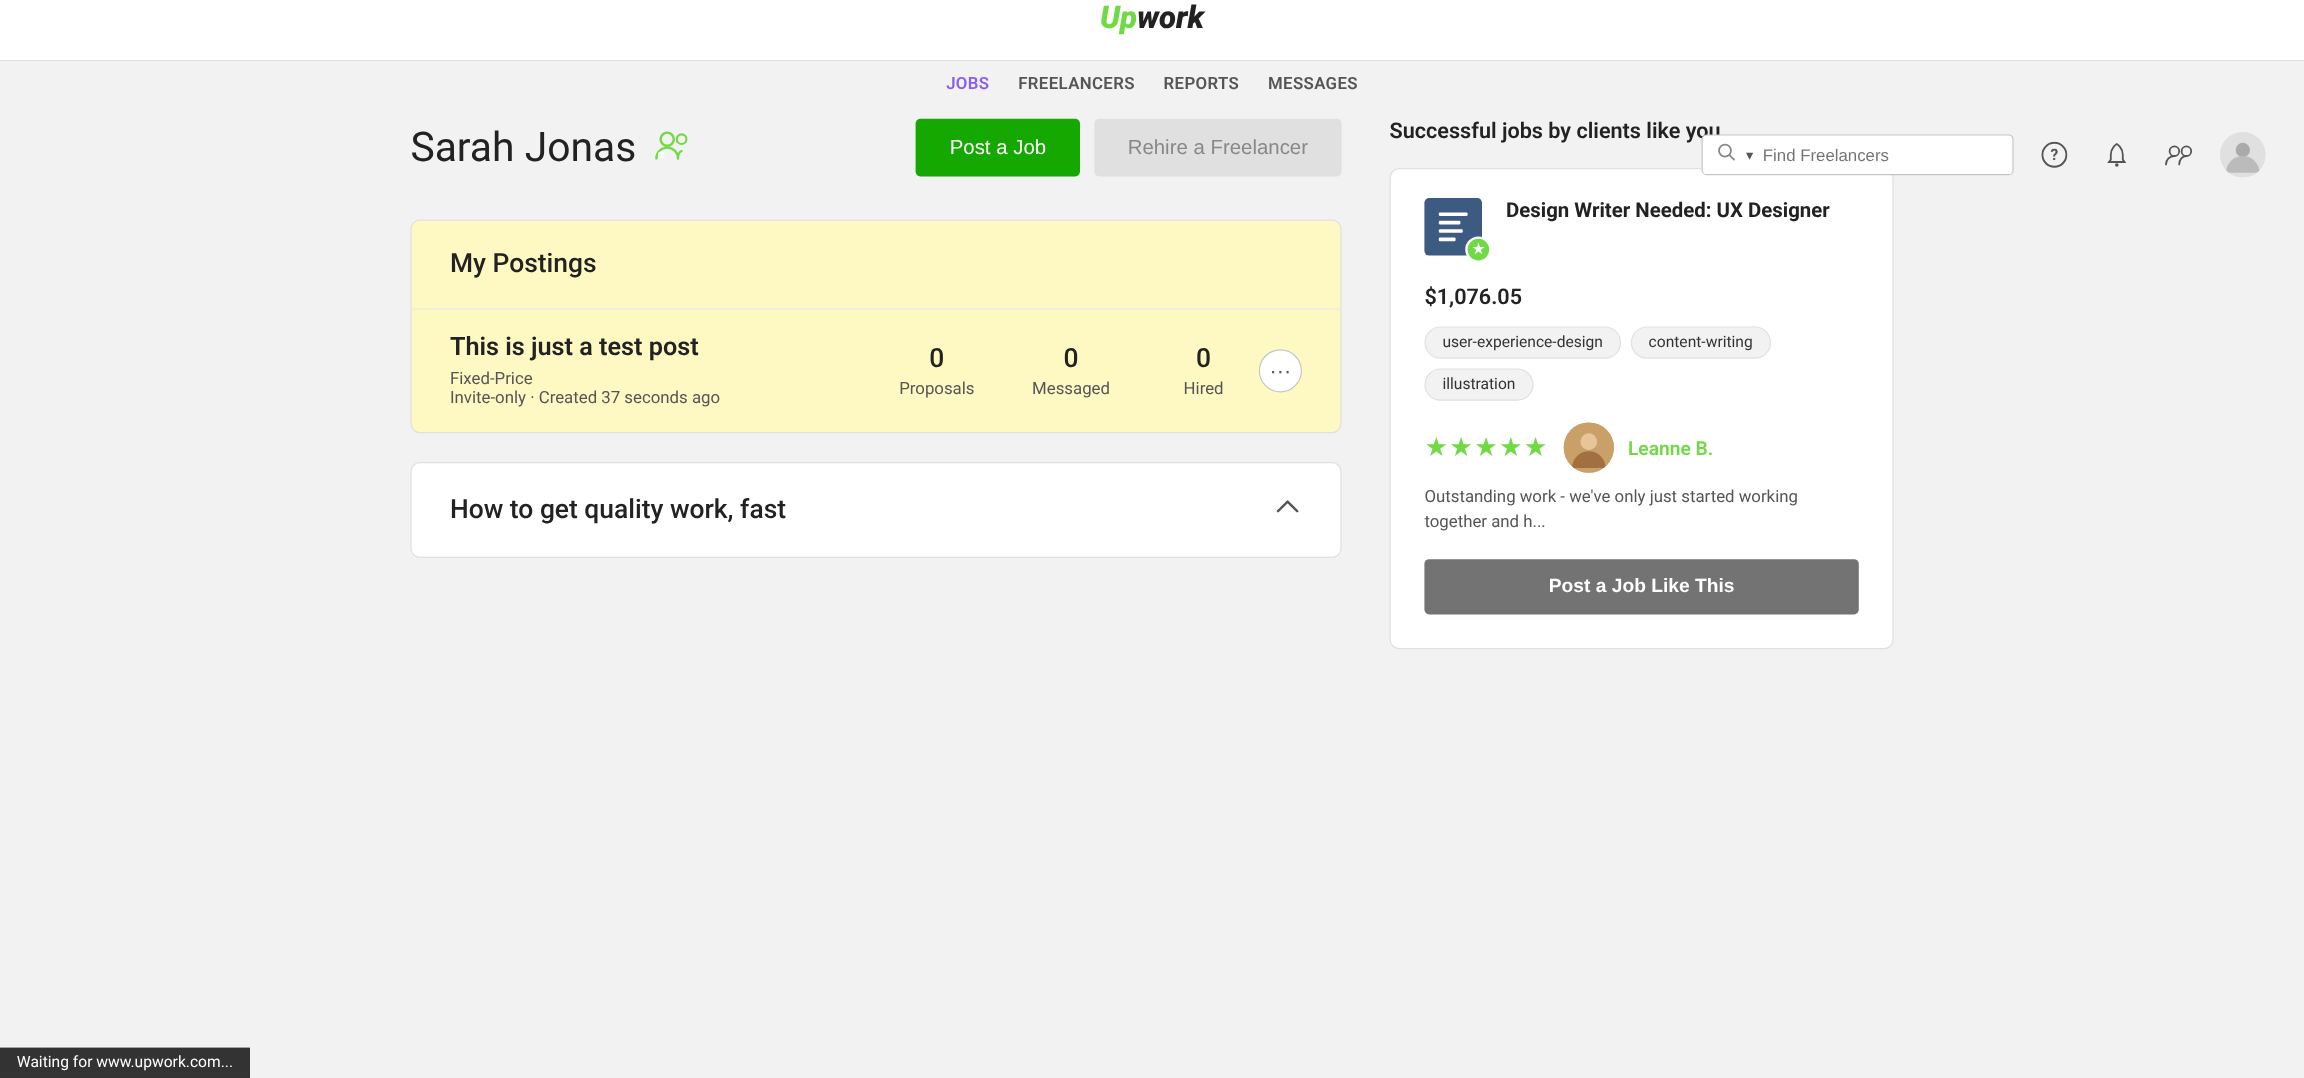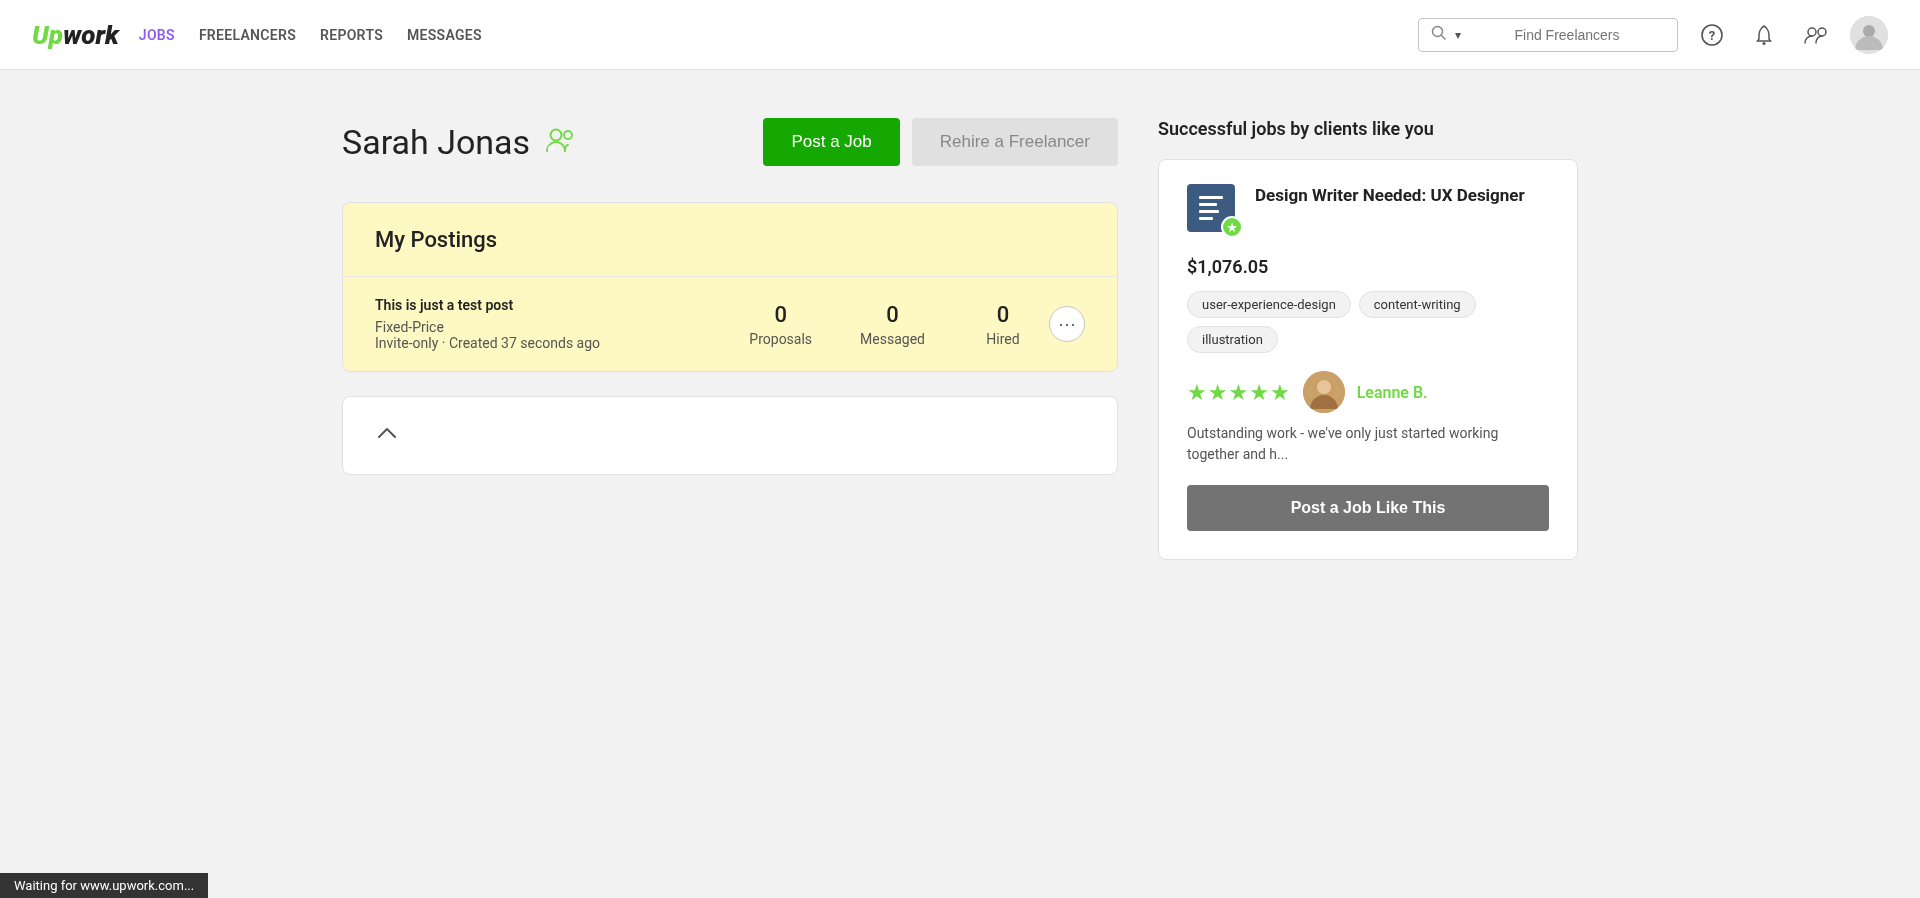--- a/index.html
+++ b/index.html
@@ -7,28 +7,29 @@
       font-family: -apple-system, BlinkMacSystemFont, 'Segoe UI', Roboto, sans-serif;
       background: #f2f2f2;
       color: #222;
       min-height: 898px;
     }
 
     
     .header {
       background: #fff;
       border-bottom: 1px solid #e0e0e0;
-      height: 70px;
+      height: 51px;
       display: flex;
       align-items: center;
       padding: 0 32px;
-      gap: 20px;
+      gap: 32px;
       position: sticky;
       top: 0;
       z-index: 100;
+      flex-direction: column;
     }
     .logo {
       display: flex;
       align-items: center;
       font-size: 26px;
       font-weight: 700;
       text-decoration: none;
       color: #222;
       gap: 0;
     }
@@ -74,21 +75,20 @@
       background: #fff;
       gap: 8px;
     }
     .search-bar input {
       border: none;
       outline: none;
       font-size: 14px;
       color: #888;
       width: 100%;
       background: transparent;
-      text-align: center;
     }
     .search-icon-svg {
       color: #888;
       font-size: 16px;
     }
     .header-icon {
       font-size: 20px;
       color: #555;
       cursor: pointer;
       display: flex;
@@ -205,21 +205,21 @@
     .posting-row {
       padding: 20px 32px;
       display: flex;
       align-items: center;
       gap: 0;
     }
     .posting-info {
       flex: 1;
     }
     .posting-title {
-      font-size: 14px;
+      font-size: 21px;
       font-weight: 600;
       color: #222;
       margin-bottom: 6px;
     }
     .posting-meta {
       font-size: 14px;
       color: #555;
       margin-bottom: 0;
     }
     .posting-stats {
@@ -553,20 +553,21 @@
             <span class="stat-label" data-interactable="false">Hired</span>
           </div>
         </div>
         <button class="more-btn" data-interactable="true">
           <span data-interactable="false">···</span>
         </button>
       </div>
     </div>
 
     <div class="how-to-card" data-interactable="true">
+      <span class="how-to-title" data-interactable="false">How to get quality work, fast</span>
       <span class="chevron-up" data-interactable="false">
         <svg width="24" height="24" viewBox="0 0 24 24" fill="none">
           <polyline points="4,16 12,8 20,16" stroke="#555" stroke-width="2" stroke-linecap="round" stroke-linejoin="round" fill="none"></polyline>
         </svg>
       </span>
     </div>
 
   </div>
 
   <div class="right-col" data-interactable="false">

